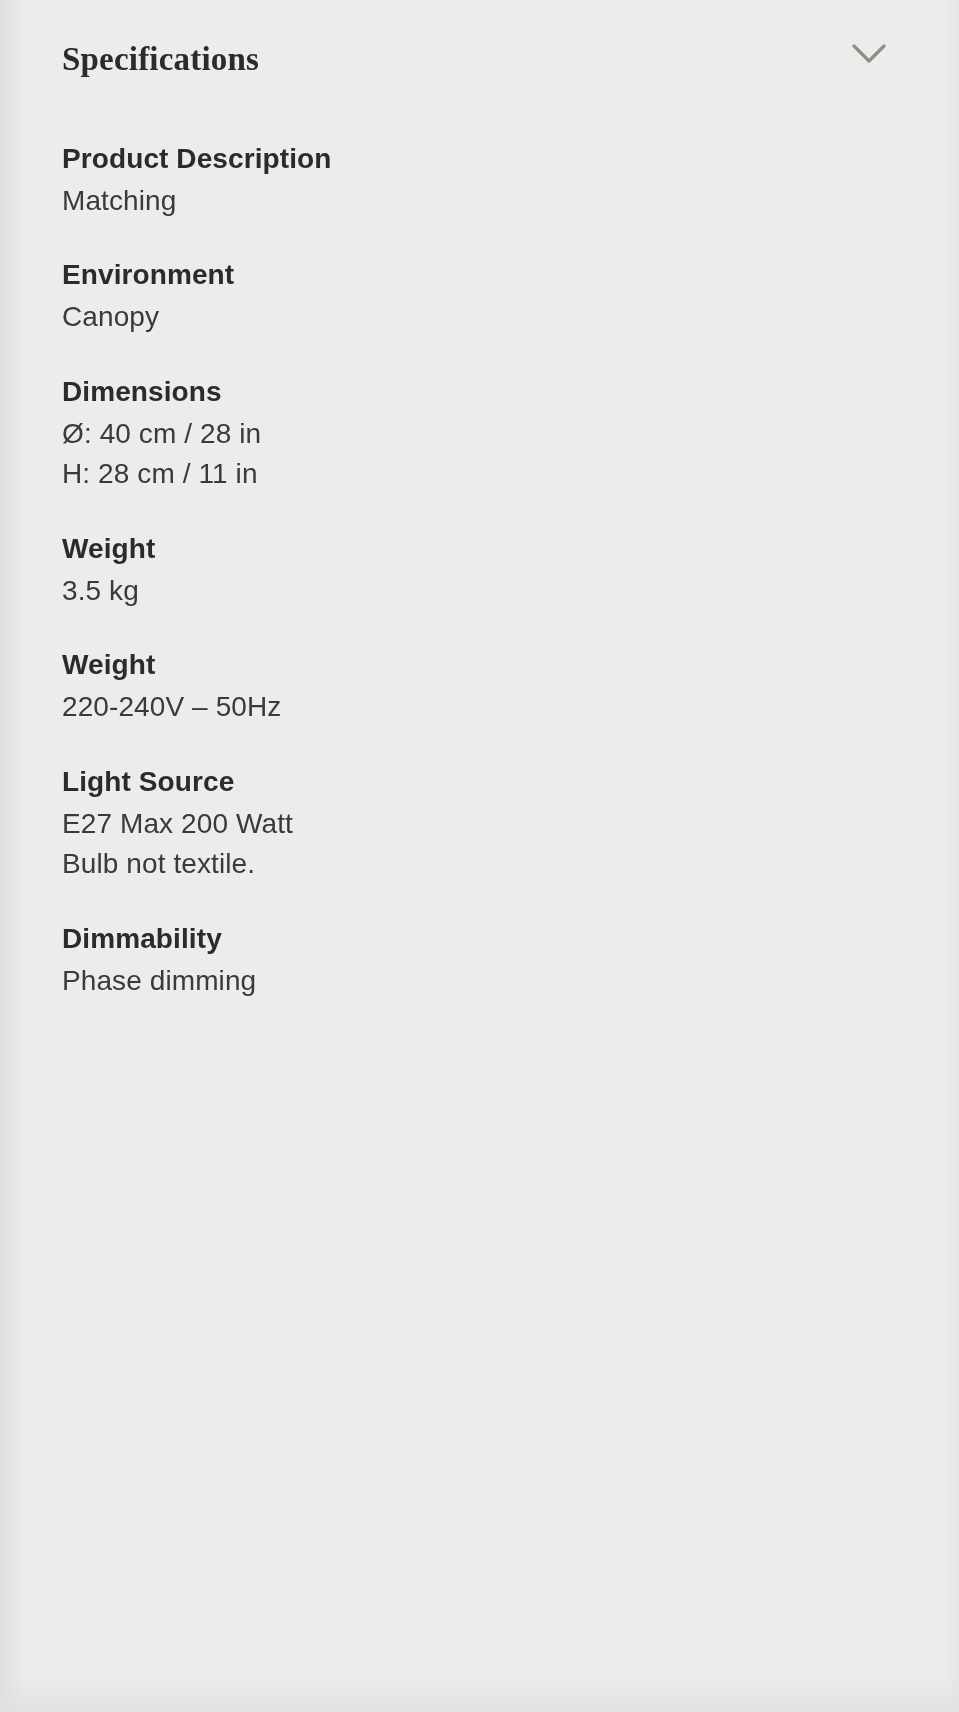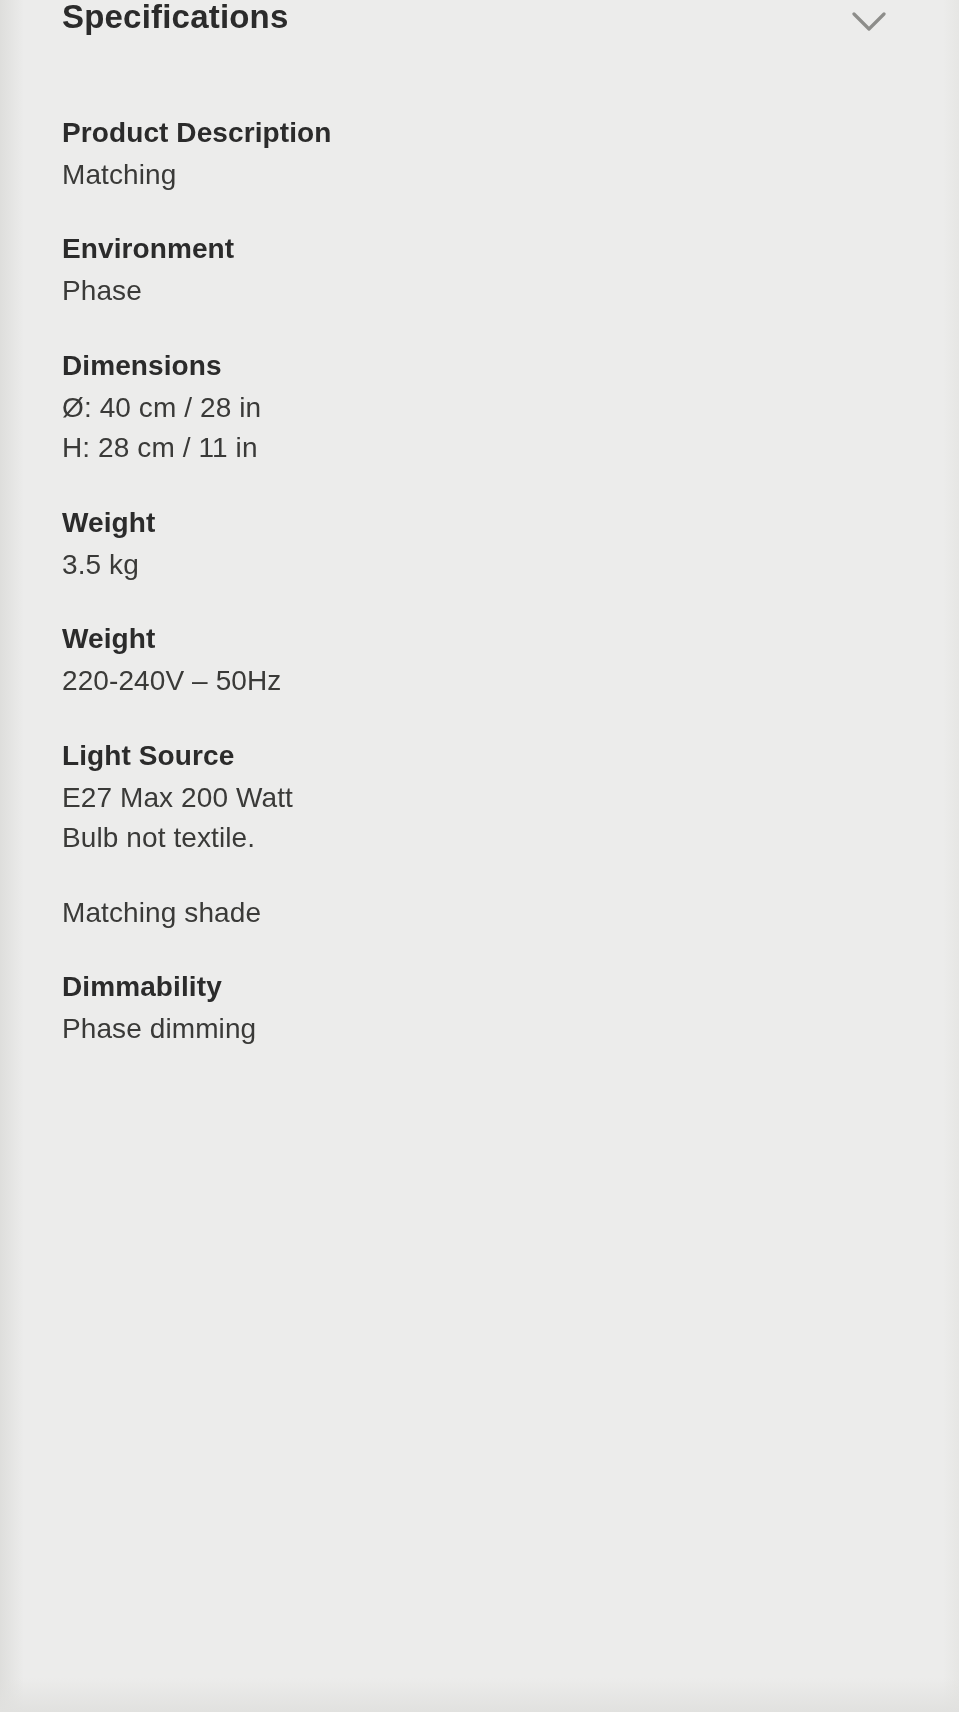--- a/index.html
+++ b/index.html
@@ -22,25 +22,26 @@
     top: 0;
     width: 959px;
     height: 1712px;
     background: #ececeb;
     box-sizing: border-box;
     padding: 0 62px 0 62px;
   }
 
   .accordion-header {
     display: flex;
-    align-items: flex-start;
+    align-items: flex-end;
     justify-content: space-between;
     height: 76px;
-    padding-top: 0;
+    padding-top: 6px;
     box-sizing: border-box;
+    font-family: Liberation Serif, serif;
   }
 
   .accordion-title {
     font-size: 33px;
     font-weight: 600;
     letter-spacing: 0.2px;
     color: #2b2b2b;
     line-height: 1;
   }
 
@@ -48,21 +49,21 @@
     width: 44px;
     height: 44px;
     display: flex;
     align-items: center;
     justify-content: center;
     margin-right: 6px;
   }
   .chevron svg { display: block; }
 
   .spec-list {
-    margin-top: 38px;
+    margin-top: 64px;
   }
 
   .spec-block {
     margin-bottom: 36px;
   }
 
   .spec-label {
     font-size: 28px;
     font-weight: 600;
     color: #2b2b2b;
@@ -128,21 +129,21 @@
 
   <div class="spec-list">
 
     <div class="spec-block">
       <div class="spec-label">Product Description</div>
       <div class="spec-value">Matching</div>
     </div>
 
     <div class="spec-block">
       <div class="spec-label">Environment</div>
-      <div class="spec-value">Phase</div>
+      <div class="spec-value">Canopy</div>
     </div>
 
     <div class="spec-block">
       <div class="spec-label">Dimensions</div>
       <div class="spec-value">Ø: 40 cm / 28 in</div>
       <div class="spec-value">H: 28 cm / 11 in</div>
     </div>
 
     <div class="spec-block">
       <div class="spec-label">Weight</div>
@@ -155,21 +156,20 @@
     </div>
 
     <div class="spec-block">
       <div class="spec-label">Light Source</div>
       <div class="spec-value">E27 Max 200 Watt</div>
       <div class="spec-value">Bulb not textile.</div>
     </div>
 
 
     <div class="spec-block">
-      <div class="spec-value">Matching shade</div>
     </div>
 
     <div class="spec-block">
       <div class="spec-label">Dimmability</div>
       <div class="spec-value">Phase dimming</div>
     </div>
 
   </div>
 </div>
 

